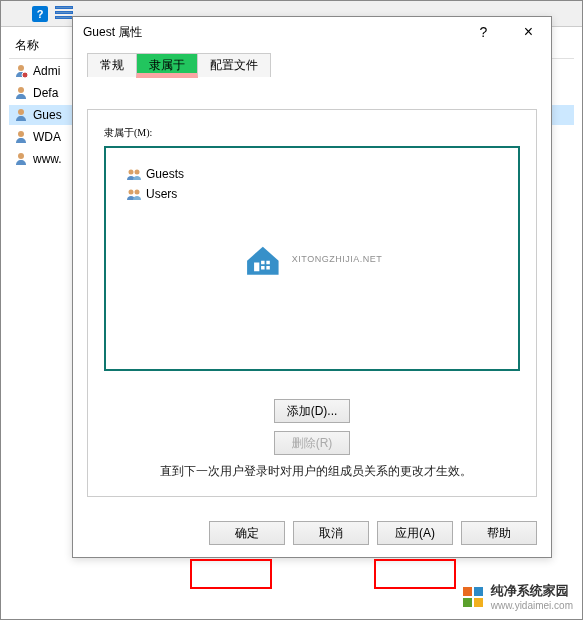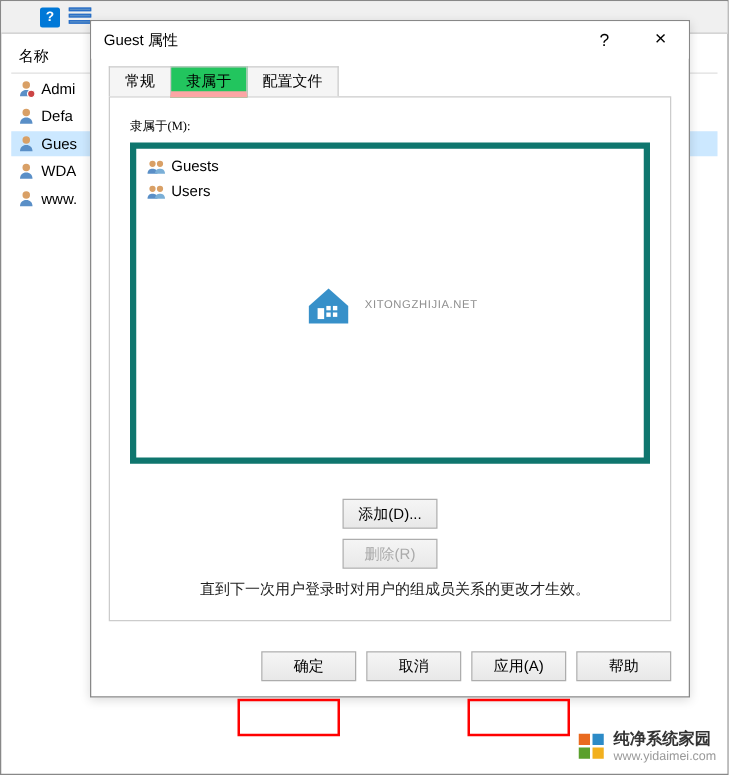--- a/index.html
+++ b/index.html
@@ -132,20 +132,21 @@
       align-items: center;
       justify-content: center;
       font-size: 14px;
       color: #000;
     }
     .dialog-body {
       flex: 1;
       padding: 6px 14px 12px 14px;
       display: flex;
       flex-direction: column;
+      gap: 32px;
     }
     .tab-strip {
       display: flex;
       height: 24px;
       position: relative;
     }
     .tab {
       padding: 3px 12px;
       border: 1px solid #ccc;
       border-bottom: none;
@@ -167,24 +168,24 @@
       padding: 16px;
       display: flex;
       flex-direction: column;
     }
     .field-label {
       font-size: 10px;
       margin-bottom: 6px;
       font-family: Liberation Serif, serif;
     }
     .member-list {
-      border: 5px solid #0f766e;
+      border: 2px solid #0f766e;
       flex: 1;
       background: #fff;
-      padding: 4px;
+      padding: 16px;
       position: relative;
       overflow: hidden;
     }
     .member-item {
       display: flex;
       align-items: center;
       gap: 4px;
       padding: 2px 4px;
       font-size: 12px;
     }

